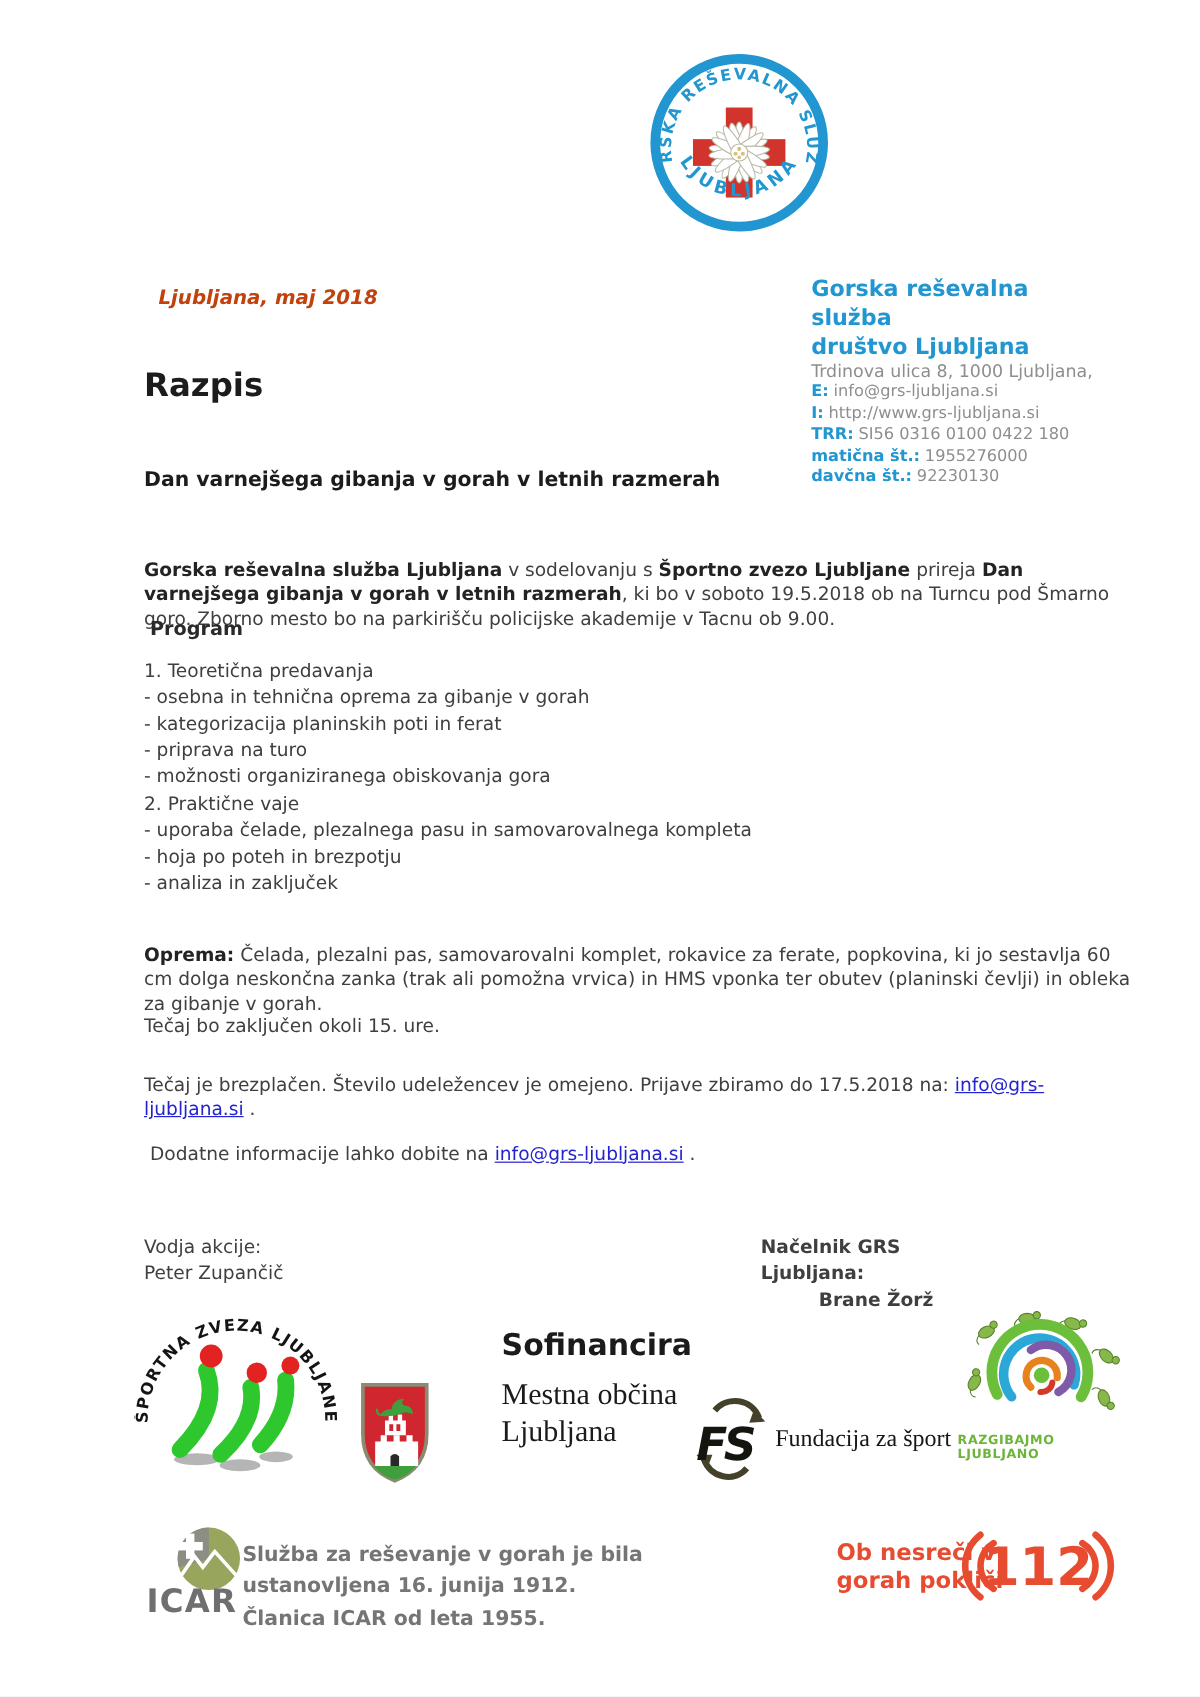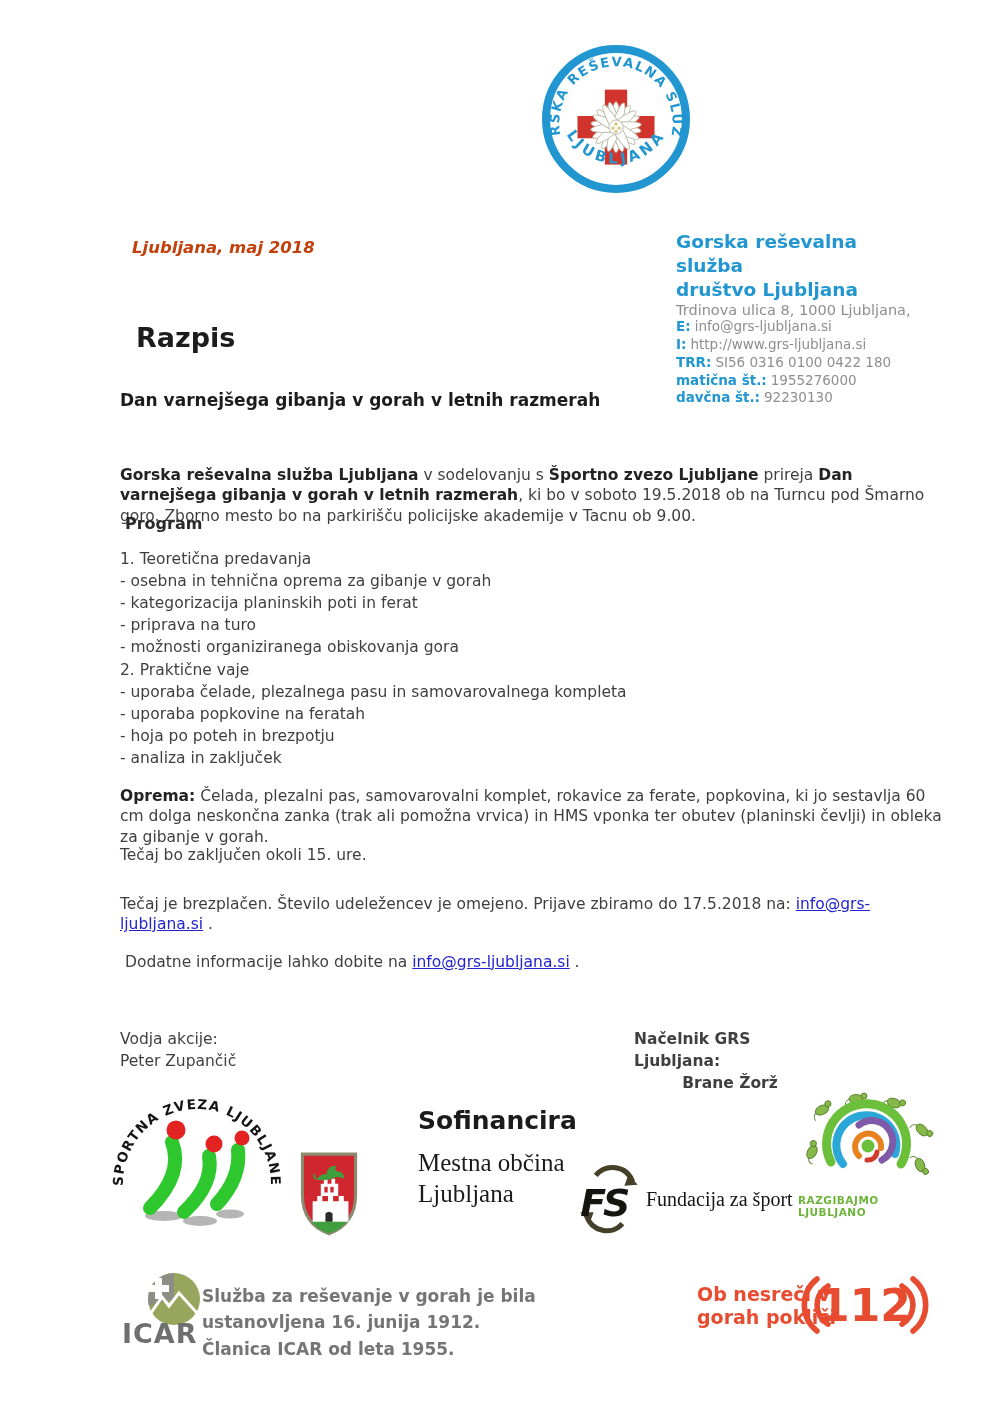--- a/index.html
+++ b/index.html
@@ -4,21 +4,21 @@
 <style>
   html,body{margin:0;padding:0;background:#e8e8e8;}
   .page{
     position:relative;width:1000px;height:1414px;margin:0 auto;
     background:#ffffff;overflow:hidden;
     font-family:"DejaVu Sans",sans-serif;color:#3f3f3f;
   }
   .abs{position:absolute;}
   
   .date-line{left:132px;top:238px;font-size:16.5px;font-weight:bold;color:#c2410c;font-style:italic;}
-  .doc-title{left:120px;top:306px;font-size:27px;font-weight:bold;color:#1c1c1c;margin:16px;}
+  .doc-title{left:120px;top:306px;font-size:27px;font-weight:bold;color:#1c1c1c;margin:0;}
   .doc-subtitle{left:120px;top:390px;font-size:17px;font-weight:bold;color:#1c1c1c;margin:0;}
   
   .letterhead{left:676px;top:230px;width:240px;}
   .lh-org{font-size:18.5px;font-weight:bold;color:#2196d0;line-height:1.3;}
   .lh-address{font-size:14.5px;color:#8e8e8e;}
   .lh-group{}
   .lh-row{font-size:13.5px;color:#8e8e8e;line-height:1.32;}
   .lh-label{color:#2196d0;font-weight:bold;margin-right:4px;}
   
   .para{left:120px;width:828px;font-size:15.5px;line-height:1.33;color:#3f3f3f;}
@@ -135,21 +135,20 @@
     <div>1. Teoretična predavanja</div>
     <div>- osebna in tehnična oprema za gibanje v gorah</div>
     <div>- kategorizacija planinskih poti in ferat</div>
     <div>- priprava na turo</div>
     <div>- možnosti organiziranega obiskovanja gora</div>
   </div>
 
   <div class="abs list list2">
     <div>2. Praktične vaje</div>
     <div>- uporaba čelade, plezalnega pasu in samovarovalnega kompleta</div>
-    <div>- uporaba popkovine na feratah</div>
     <div>- hoja po poteh in brezpotju</div>
     <div>- analiza in zaključek</div>
   </div>
 
   <p class="abs para oprema"><b>Oprema:</b><span> Čelada, plezalni pas, samovarovalni komplet, rokavice za ferate, popkovina, ki jo sestavlja 60 cm dolga neskončna zanka (trak ali pomožna vrvica) in HMS vponka ter obutev (planinski čevlji) in obleka za gibanje v gorah.</span></p>
 
   <div class="abs para end-time">Tečaj bo zaključen okoli 15. ure.</div>
 
   <p class="abs para free"><span>Tečaj je brezplačen. Število udeležencev je omejeno. Prijave zbiramo do 17.5.2018 na: </span><a class="mail-link" href="#">info@grs-ljubljana.si</a><span> .</span></p>
 

